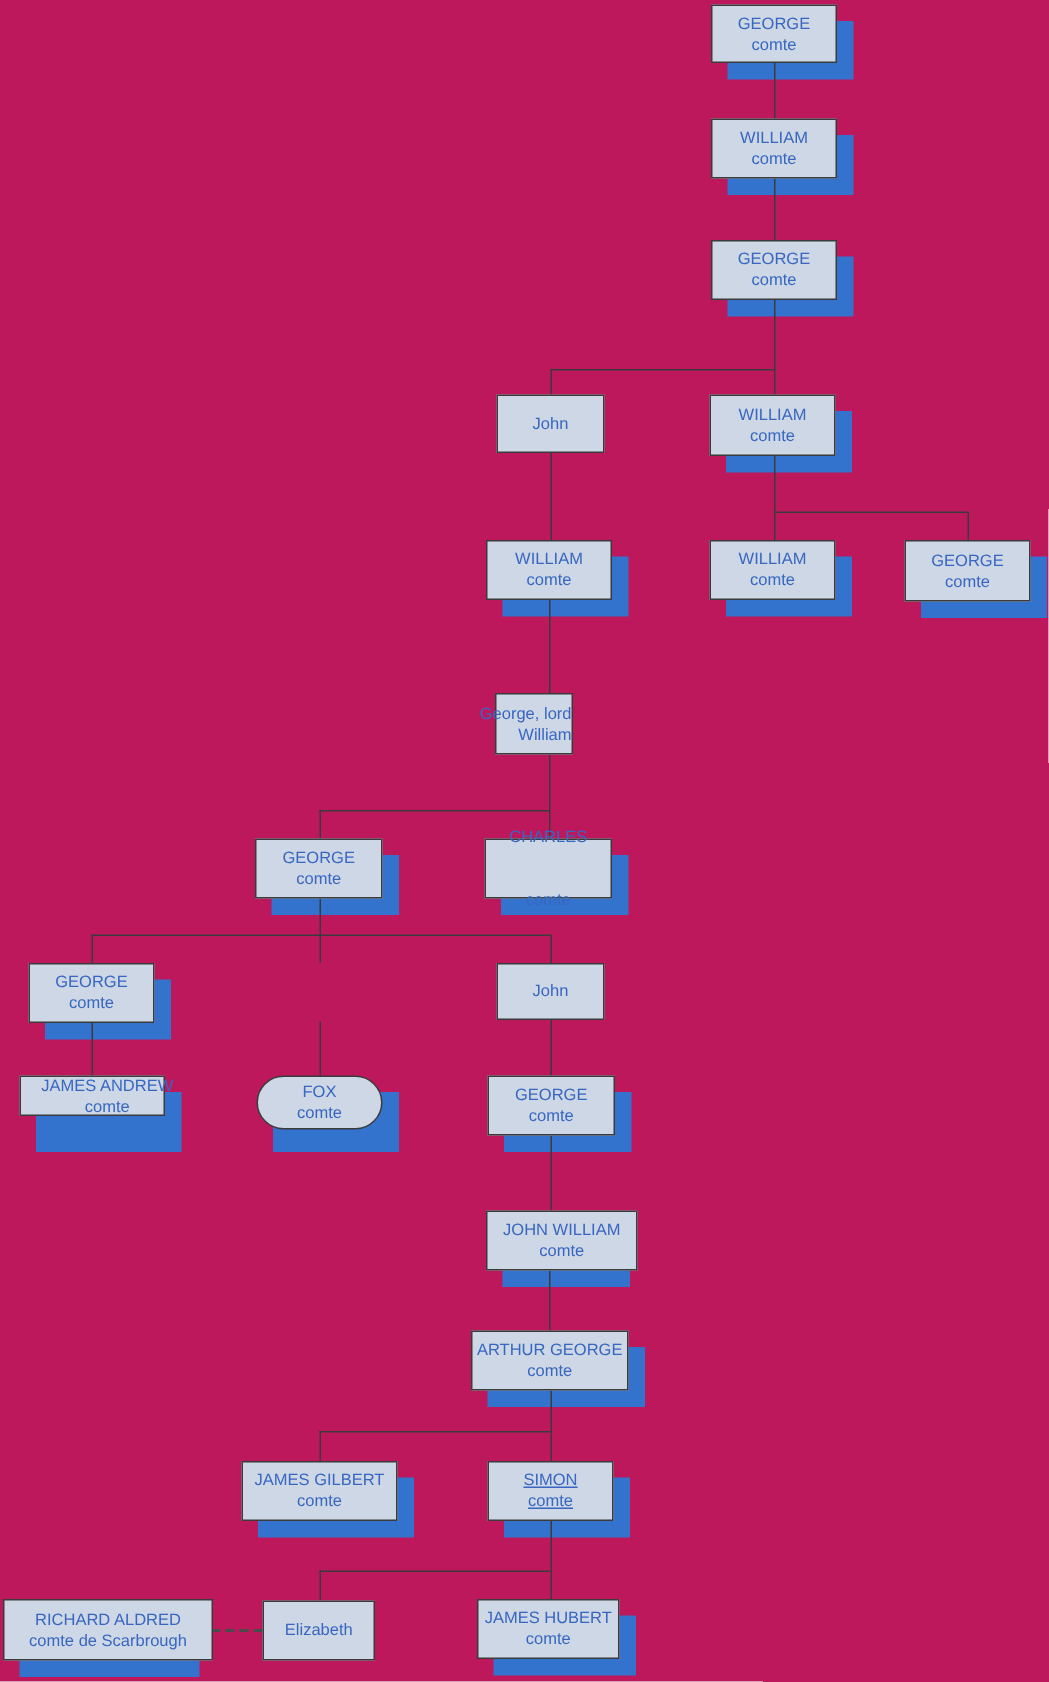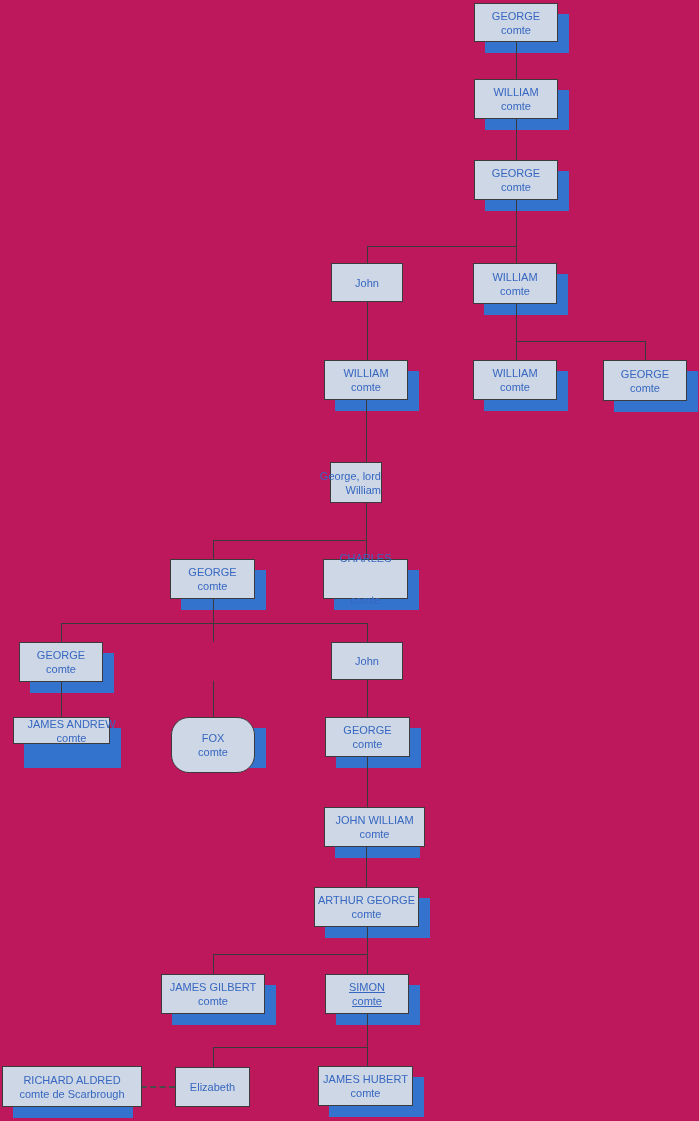--- a/index.html
+++ b/index.html
@@ -156,21 +156,21 @@
       <div class="name">GEORGE</div>
       <div class="title">comte</div>
     </div>
     <div class="node" style="left: 331px; top: 642px; width: 72px; height: 38px;">
       <div class="name">John</div>
     </div>
     <div class="node" style="left: 13px; top: 717px; width: 97px; height: 27px; padding-left: 20px;">
       <div class="name">JAMES ANDREW</div>
       <div class="title">comte</div>
     </div>
-    <div class="node" style="left: 171px; top: 717px; width: 84px; height: 56px; border-radius: 18px;">
+    <div class="node" style="left: 171px; top: 717px; width: 84px; height: 36px; border-radius: 18px;">
       <div class="name">FOX</div>
       <div class="title">comte</div>
     </div>
     <div class="node" style="left: 325px; top: 717px; width: 85px; height: 40px;">
       <div class="name">GEORGE</div>
       <div class="title">comte</div>
     </div>
     <div class="node" style="left: 324px; top: 807px; width: 101px; height: 40px;">
       <div class="name">JOHN WILLIAM</div>
       <div class="title">comte</div>

